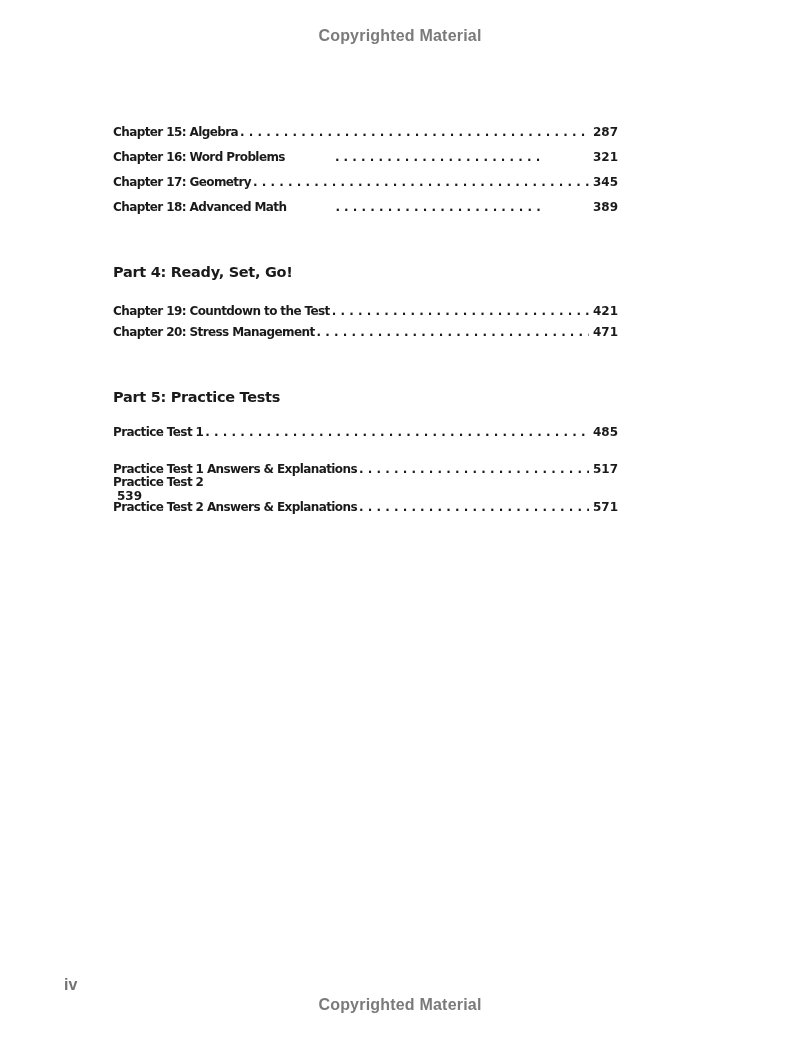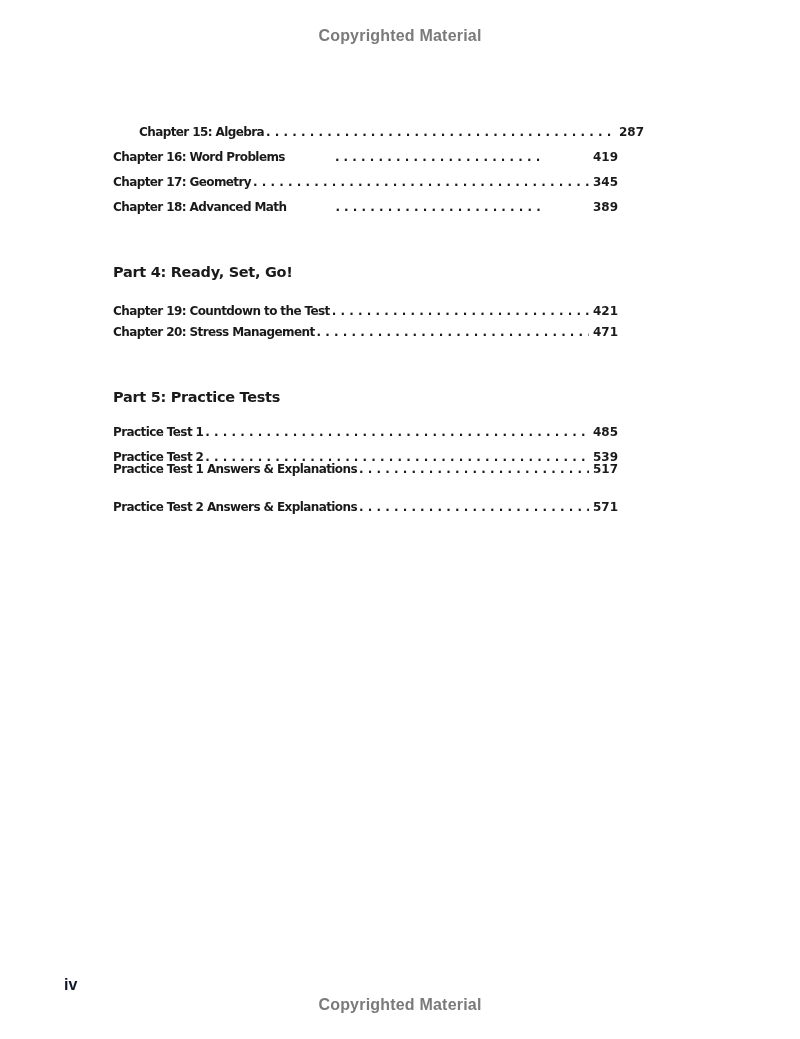--- a/index.html
+++ b/index.html
@@ -7,38 +7,38 @@
     .watermark { position: absolute; left: 0; width: 800px; text-align: center; font-family: "Liberation Sans", sans-serif; font-size: 16px; color: #7a7a7a; font-weight: bold; letter-spacing: 0.2px; }
     .wm-top { top: 27px; }
     .wm-bottom { top: 996px; }
     .toc { position: absolute; left: 113px; width: 505px; }
     .entry { position: absolute; left: 0; width: 505px; height: 18px; display: flex; align-items: baseline; font-family: "DejaVu Sans", sans-serif; font-size: 12px; font-weight: bold; letter-spacing: -0.6px; white-space: nowrap; }
     .entry .title { flex: 0 0 auto; padding-right: 2px; }
     .entry .leader { flex: 1 1 auto; overflow: hidden; white-space: nowrap; letter-spacing: 3.1px; font-weight: bold; }
     .entry .leader::before { content: ". . . . . . . . . . . . . . . . . . . . . . . . . . . . . . . . . . . . . . . . . . . . . . . . . . . . . . . . . . . . . . . . . . . . . . . . . . . . . . . . . . . . . . . . . . . . . . . . . ."; letter-spacing: 0px; }
     .entry .page { flex: 0 0 auto; padding-left: 4px; letter-spacing: 0; }
     .part { position: absolute; left: 0; font-family: "DejaVu Sans", sans-serif; font-size: 14.5px; font-weight: bold; letter-spacing: -0.3px; white-space: nowrap; }
-    .folio { position: absolute; left: 64px; top: 976px; font-family: "Liberation Sans", sans-serif; font-size: 16px; font-weight: bold; color: #0f172a; }
+    .folio { position: absolute; left: 64px; top: 976px; font-family: "Liberation Sans", sans-serif; font-size: 16px; font-weight: bold; color: #737373; }
   </style>
 </head>
 <body>
 
 <div class="watermark wm-top">Copyrighted Material</div>
 
 <div class="toc" style="top:0;">
 
-  <div class="entry" style="top:125px;margin-left:26px;">
+  <div class="entry" style="top:125px;">
     <span class="title">Chapter 15: Algebra</span>
     <span class="leader"></span>
     <span class="page">287</span>
   </div>
   <div class="entry" style="top:150px;gap:48px;">
     <span class="title">Chapter 16: Word Problems</span>
     <span class="leader"></span>
-    <span class="page">419</span>
+    <span class="page">321</span>
   </div>
   <div class="entry" style="top:175px;">
     <span class="title">Chapter 17: Geometry</span>
     <span class="leader"></span>
     <span class="page">345</span>
   </div>
   <div class="entry" style="top:200px;gap:47px;">
     <span class="title">Chapter 18: Advanced Math</span>
     <span class="leader"></span>
     <span class="page">389</span>
@@ -60,21 +60,21 @@
   <div class="entry" style="top:425px;">
     <span class="title">Practice Test 1</span>
     <span class="leader"></span>
     <span class="page">485</span>
   </div>
   <div class="entry" style="top:462px;">
     <span class="title">Practice Test 1 Answers &amp; Explanations</span>
     <span class="leader"></span>
     <span class="page">517</span>
   </div>
-  <div class="entry" style="top:450px;">
+  <div class="entry" style="top:475px;flex-direction:column;">
     <span class="title">Practice Test 2</span>
     <span class="leader"></span>
     <span class="page">539</span>
   </div>
   <div class="entry" style="top:500px;">
     <span class="title">Practice Test 2 Answers &amp; Explanations</span>
     <span class="leader"></span>
     <span class="page">571</span>
   </div>
 </div>

